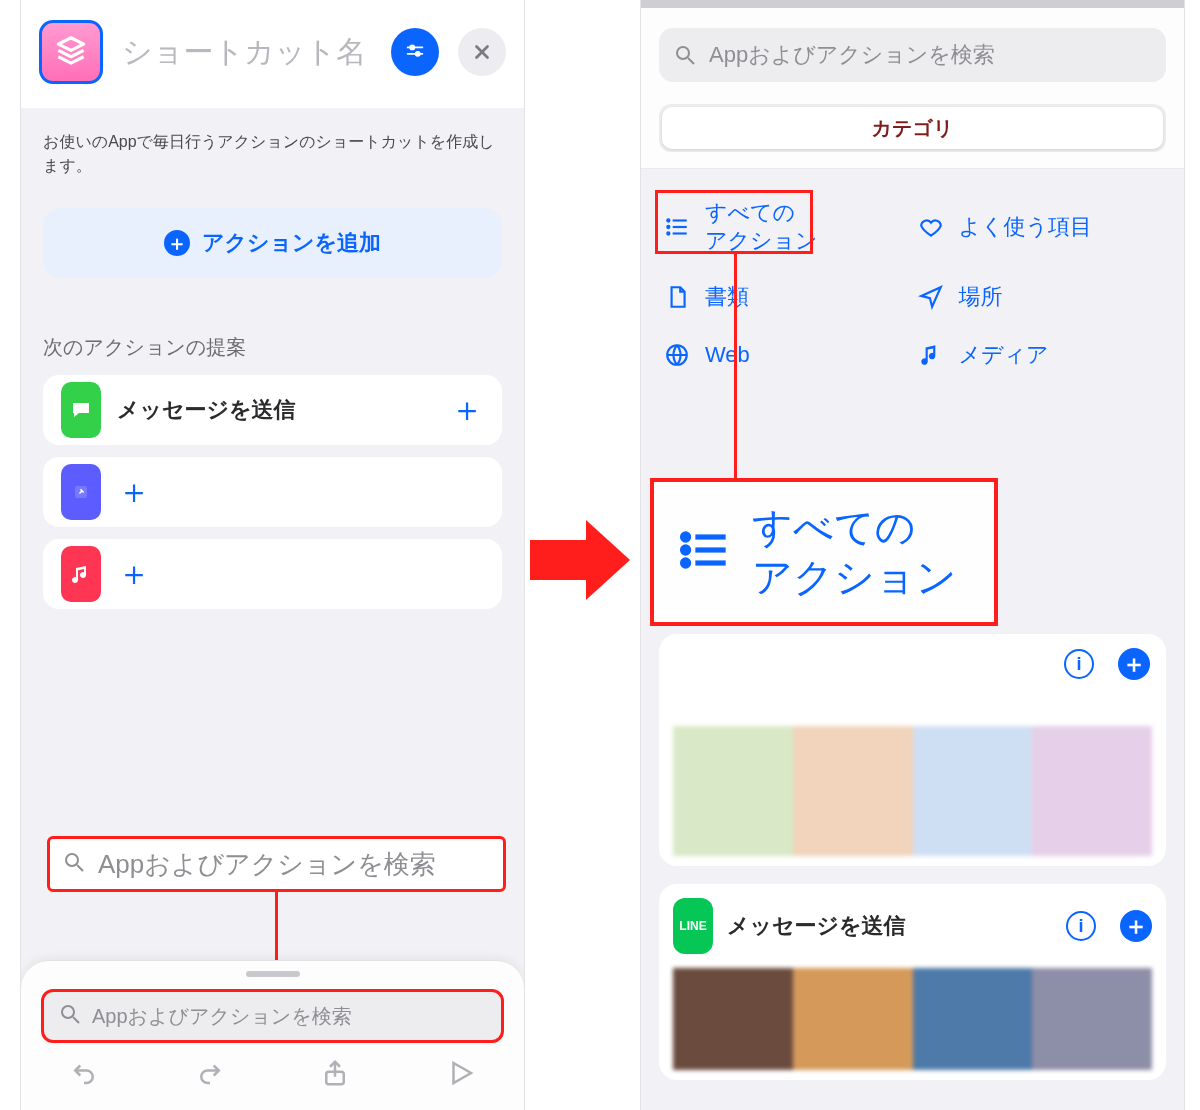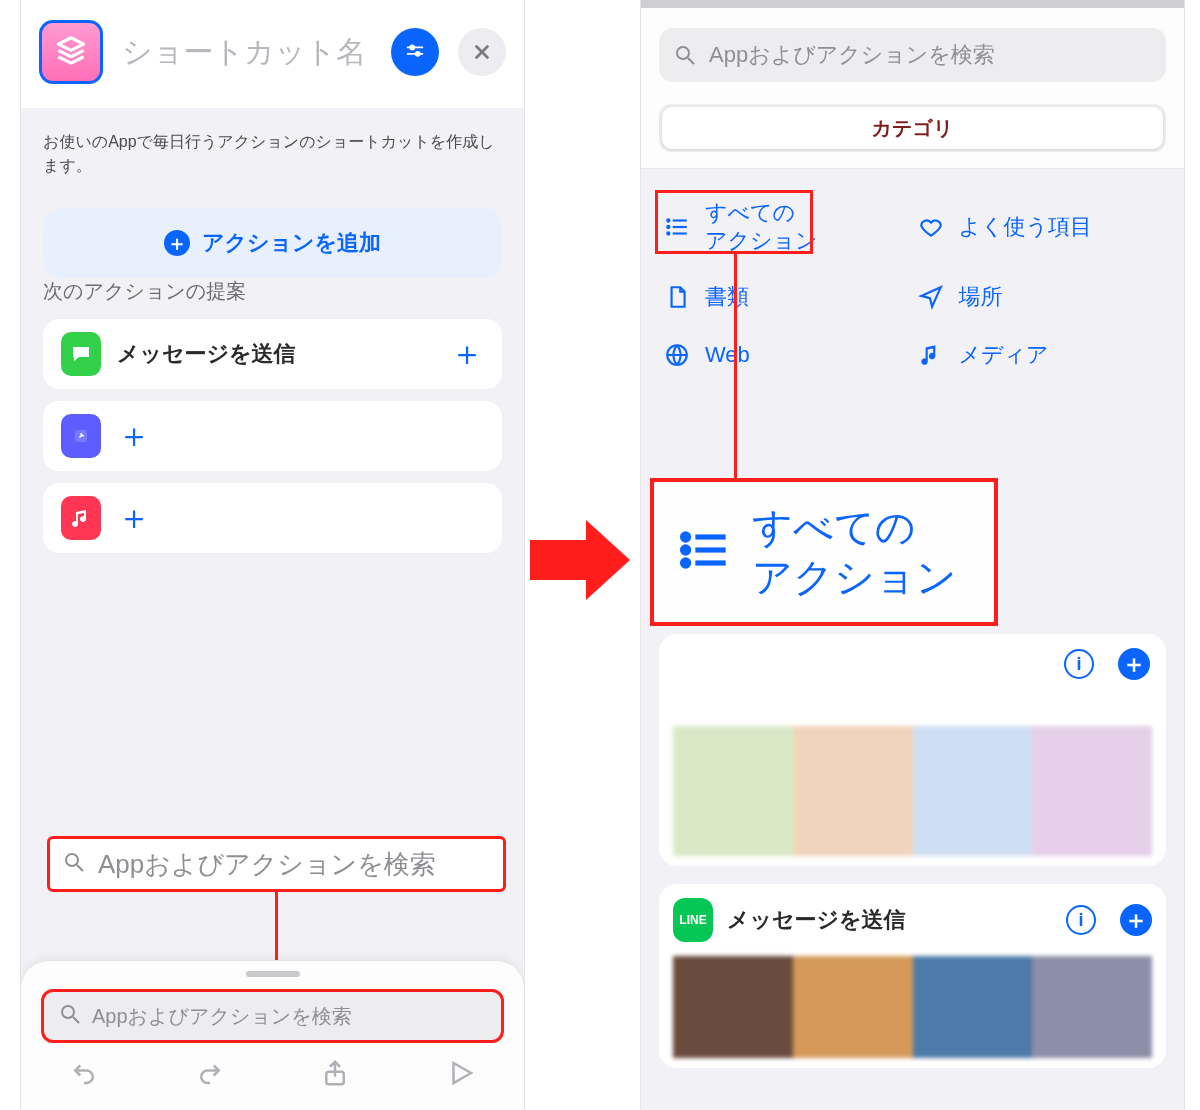--- a/index.html
+++ b/index.html
@@ -64,28 +64,28 @@
     gap: 12px;
     color: #0a65ff; font-size: 22px; font-weight: 600;
   }
   .plus-circle {
     width: 26px; height: 26px; border-radius: 50%;
     background: #0a65ff; color: #fff;
     display: flex; align-items: center; justify-content: center;
     font-size: 20px; font-weight: 700; line-height: 1;
   }
 
-  .sugg-title { font-size: 20px; color: #6c6c70; }
+  .sugg-title { margin-top: 56px; font-size: 20px; color: #6c6c70; }
   .sugg-list { margin-top: 14px; }
   .sugg-item {
     background: #fff; height: 70px; border-radius: 16px;
     display: flex; align-items: center; padding: 0 18px;
     margin-bottom: 12px; gap: 16px; position: relative;
   }
-  .app-ico { width: 40px; height: 44px; border-radius: 10px; display:flex;align-items:center;justify-content:center; }
+  .app-ico { width: 40px; height: 56px; border-radius: 10px; display:flex;align-items:center;justify-content:center; }
   .app-ico.msg   { background: #33d04a; }
   .app-ico.openapp { background: #5c5cff; }
   .app-ico.music { background: #ff3554; }
   .app-ico svg { width: 24px; height: 24px; fill:#fff; }
   .app-ico.openapp svg { width:18px;height:18px; }
   .sugg-label { font-size: 22px; font-weight: 600; color: #2b2b2d; flex:1; }
   .sugg-plus { font-size: 34px; color:#0a65ff; font-weight:300; }
 
   
   .search-large {

